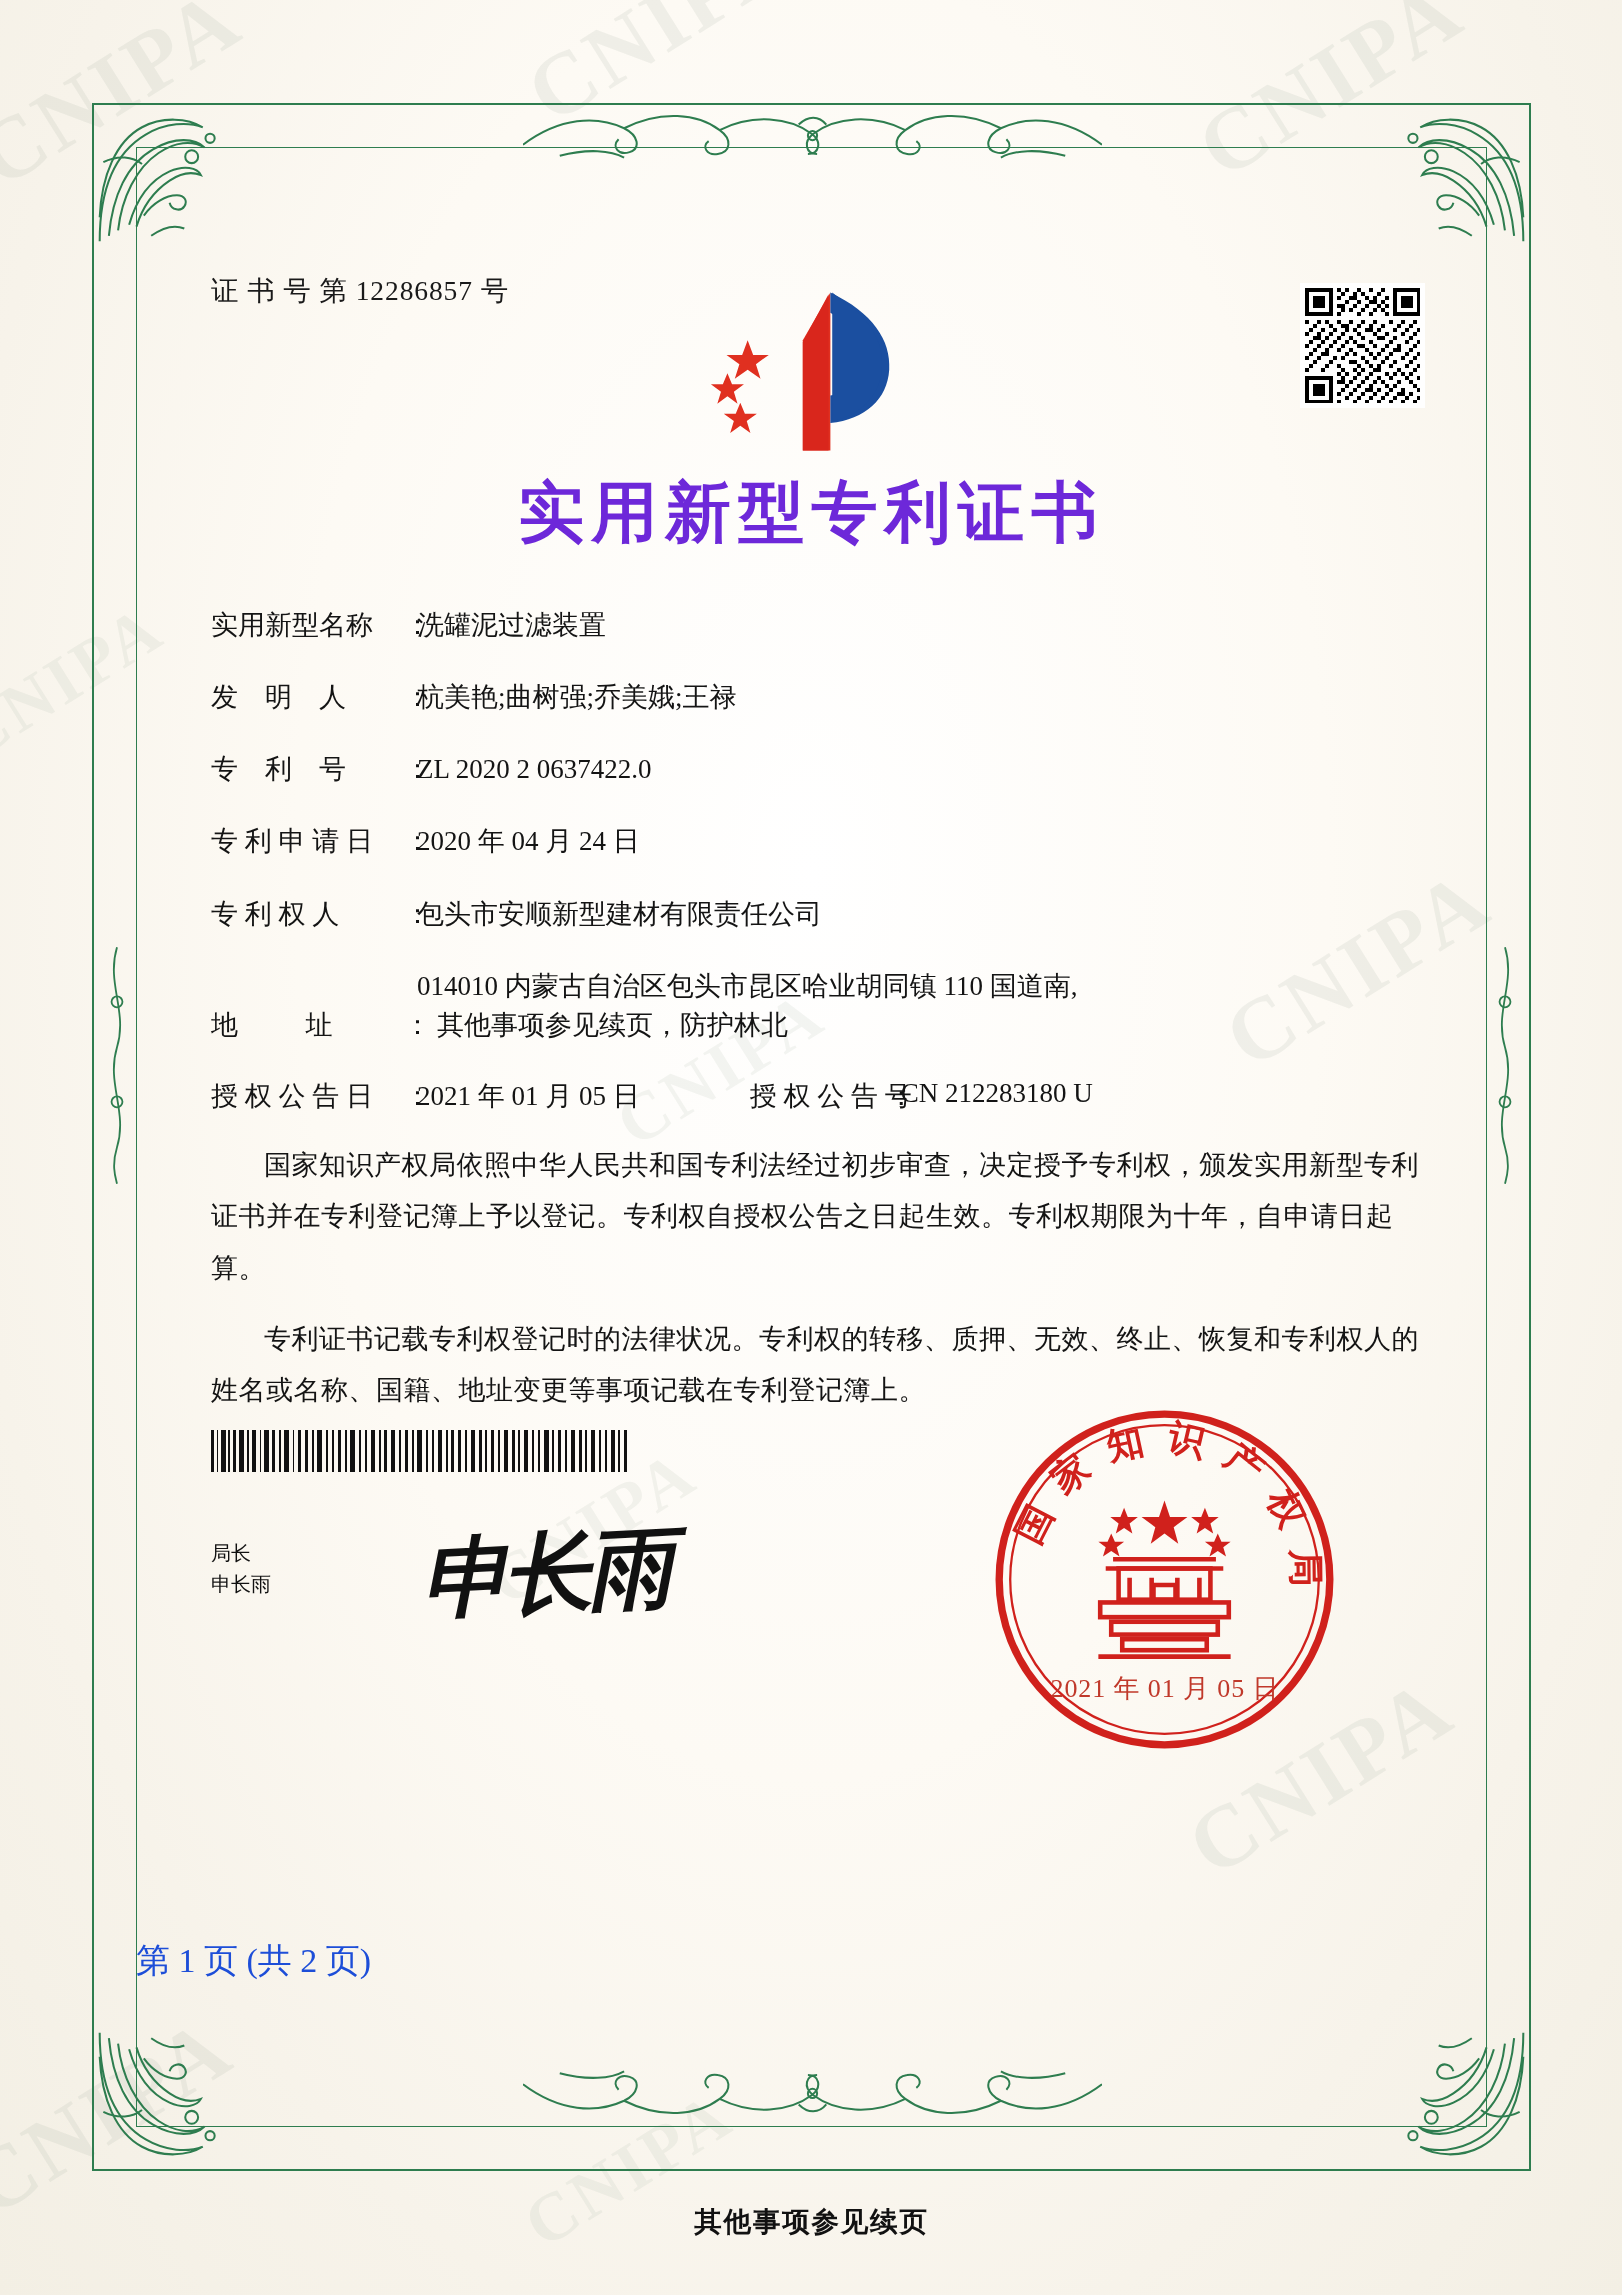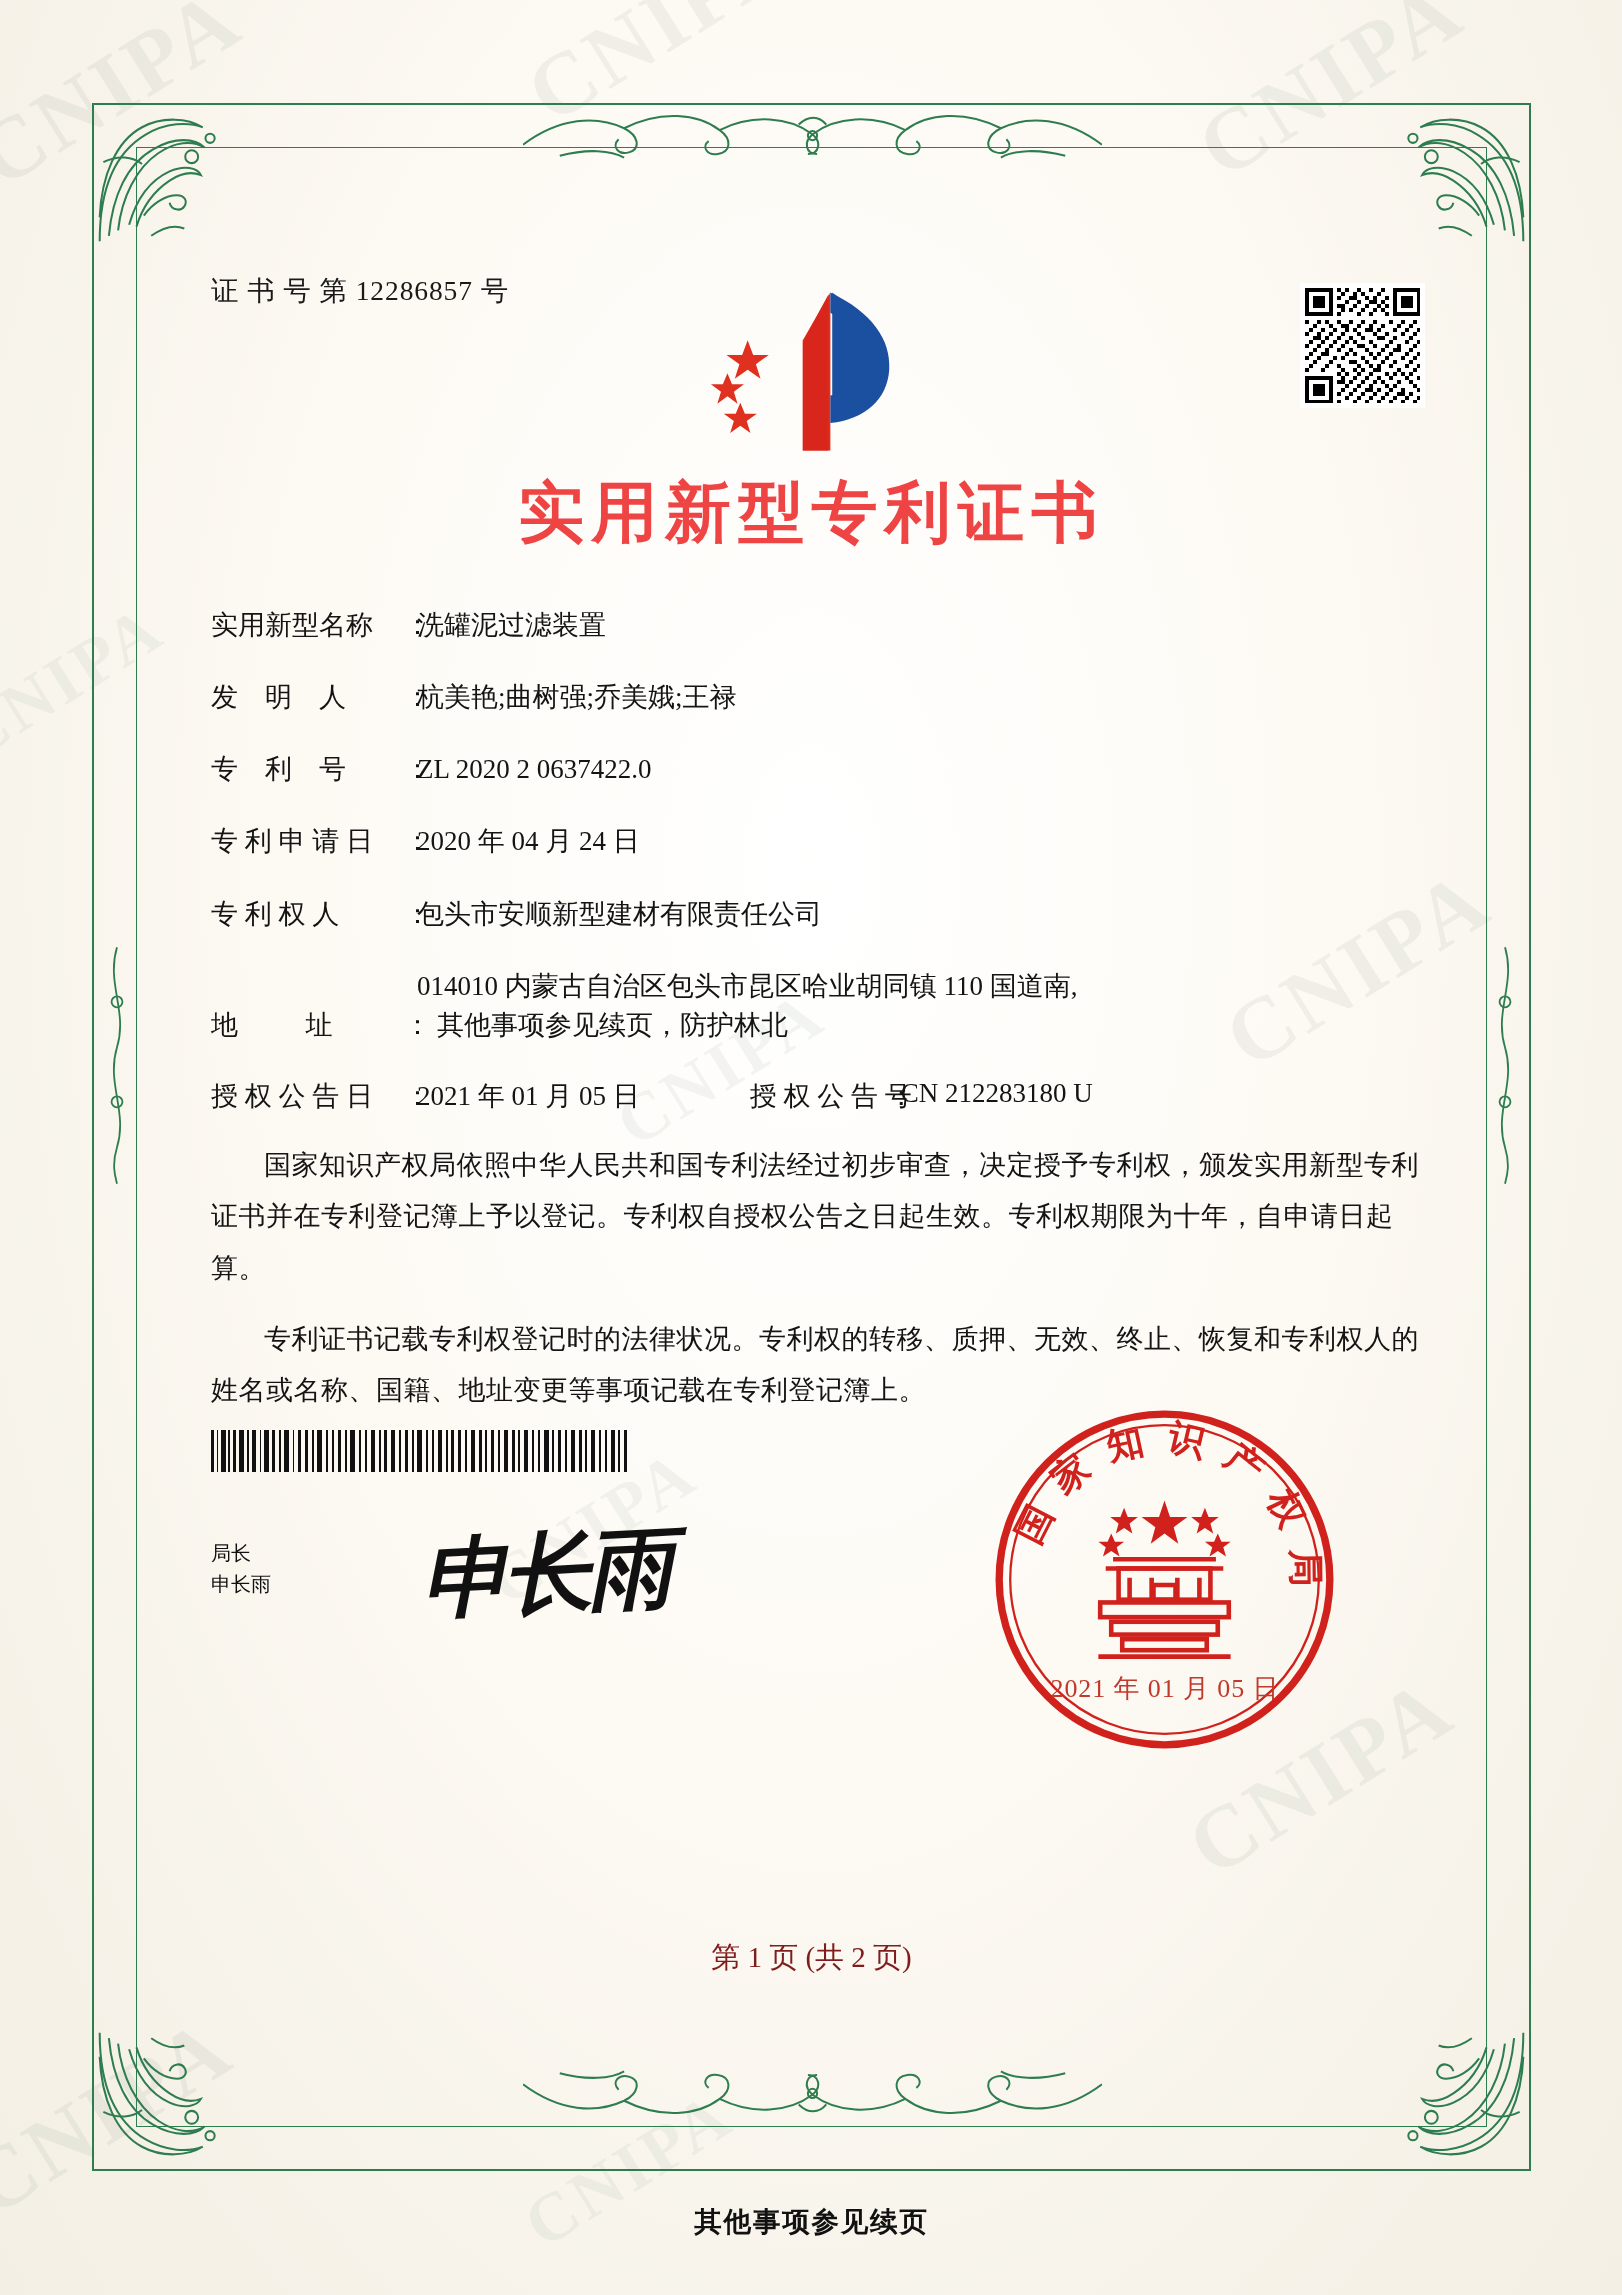--- a/index.html
+++ b/index.html
@@ -127,21 +127,21 @@
 
   .title {
     position: absolute;
     top: 321px;
     left: 0; right: 0;
     text-align: center;
     font-family: "DejaVu Sans", "Liberation Sans", sans-serif;
     font-weight: bold;
     font-size: 66px;
     letter-spacing: 7.3px;
-    color: #ef4444;
+    color: #6d28d9;
   }
 
   .fields {
     position: absolute;
     left: 75px;
     top: 459px;
     right: 64px;
     font-family: "Liberation Serif", "DejaVu Serif", serif;
     color: #141414;
   }
@@ -229,24 +229,24 @@
     font-family: "Liberation Serif", "DejaVu Serif", serif;
     font-size: 26px;
     color: #c0392b;
     letter-spacing: 0.9px;
   }
 
   .page-num {
     position: absolute;
     left: 0; right: 0;
     top: 1791px;
-    text-align: center;
+    text-align: left;
     font-family: "Liberation Serif", "DejaVu Serif", serif;
-    font-size: 29px;
-    color: #7f1d1d;
+    font-size: 34px;
+    color: #1d4ed8;
   }
 
   .footer-note {
     position: absolute;
     left: 0; right: 0;
     top: 2204px;
     text-align: center;
     font-family: "DejaVu Sans", "Liberation Sans", sans-serif;
     font-weight: bold;
     font-size: 27.5px;

